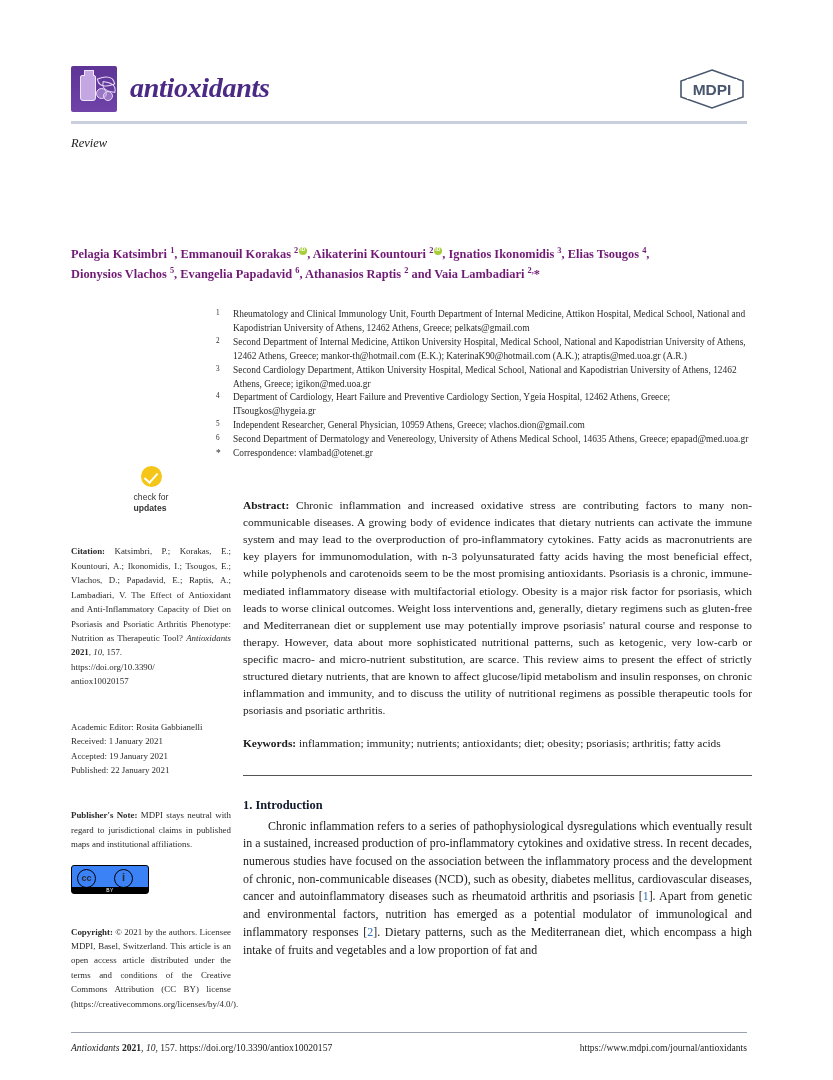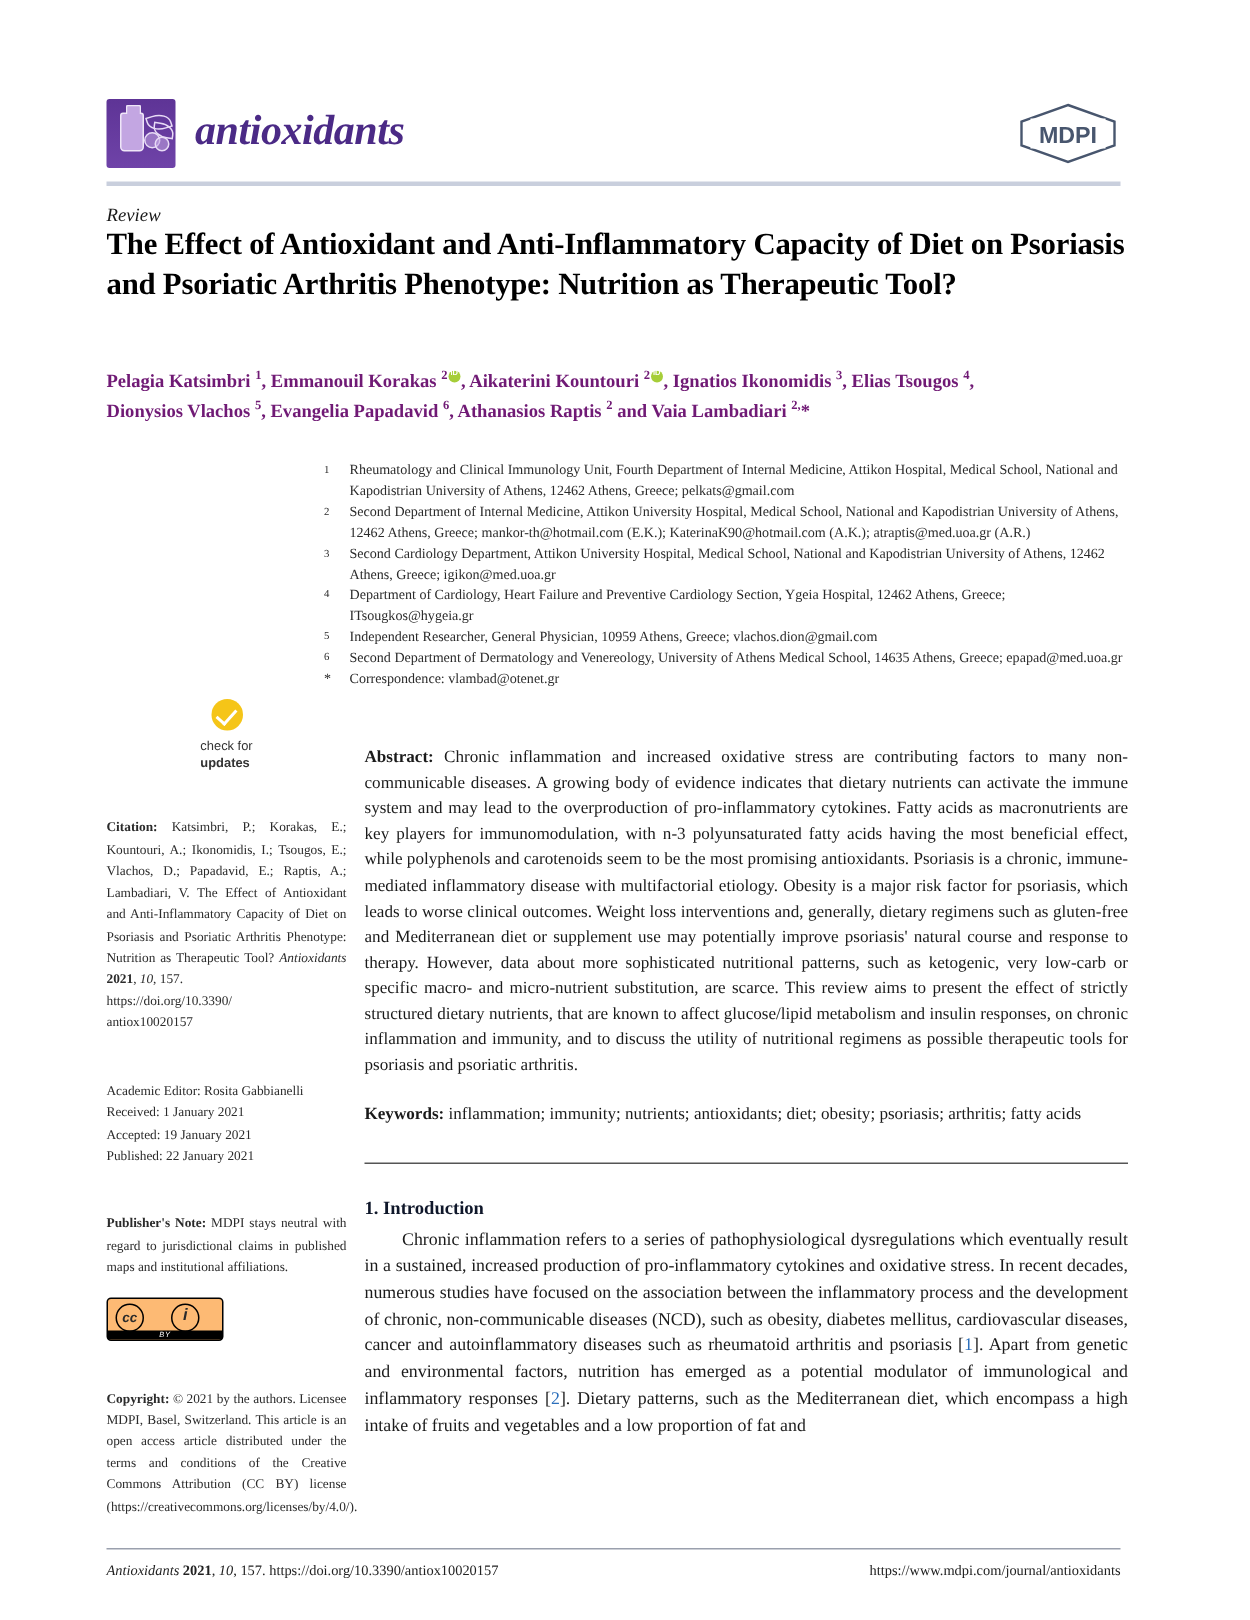--- a/index.html
+++ b/index.html
@@ -223,25 +223,24 @@
   }
   .cfu-text b { display: block; font-weight: bold; }
   .sb-block { margin-bottom: 13px; margin-top: 31px; }
   .sb-block b { font-weight: bold; }
   .sb-line { display: block; }
   .cc-badge {
     width: 76px;
     height: 27px;
     border: 1.6px solid #000;
     border-radius: 3px;
-    background: #fdba74;
+    background: #3b82f6;
     position: relative;
     margin: 0 0 9px 0;
     display: flex;
-    font-style: italic;
   }
   .cc-circle {
     width: 17px; height: 17px;
     border: 1.7px solid #000;
     border-radius: 50%;
     font-size: 9px;
     font-weight: bold;
     font-family: "Liberation Sans", sans-serif;
     display: flex;
     align-items: center;
@@ -341,21 +340,20 @@
       <svg width="70" height="42" viewBox="0 0 70 42" xmlns="http://www.w3.org/2000/svg">
         <polygon points="35,2 66,13 66,29 35,40 4,29 4,13" fill="none" stroke="#48566e" stroke-width="1.6"></polygon>
         <rect x="10" y="11" width="50" height="20" fill="#ffffff"></rect>
         <text x="35" y="27" font-family="Liberation Sans, sans-serif" font-size="15.5" font-weight="bold" fill="#48566e" text-anchor="middle">MDPI</text>
       </svg>
     </div>
   </div>
   <div class="header-rule"></div>
 
   <div class="article-type">Review</div>
-  <div class="article-title">The Effect of Antioxidant and Anti-Inflammatory Capacity of Diet on Psoriasis and Psoriatic Arthritis Phenotype: Nutrition as Therapeutic Tool?</div>
 
   <div class="authors">
     <span>Pelagia Katsimbri <sup>1</sup>, Emmanouil Korakas <sup>2</sup><span class="orcid"></span>, Aikaterini Kountouri <sup>2</sup><span class="orcid"></span>, Ignatios Ikonomidis <sup>3</sup>, Elias Tsougos <sup>4</sup>,</span><br>
     <span>Dionysios Vlachos <sup>5</sup>, Evangelia Papadavid <sup>6</sup>, Athanasios Raptis <sup>2</sup> and Vaia Lambadiari <sup>2,</sup>*</span>
   </div>
 
   <div class="affiliations">
     <div class="aff-row">
       <div class="aff-num">1</div>
       <div class="aff-text">Rheumatology and Clinical Immunology Unit, Fourth Department of Internal Medicine, Attikon Hospital, Medical School, National and Kapodistrian University of Athens, 12462 Athens, Greece; pelkats@gmail.com</div>

